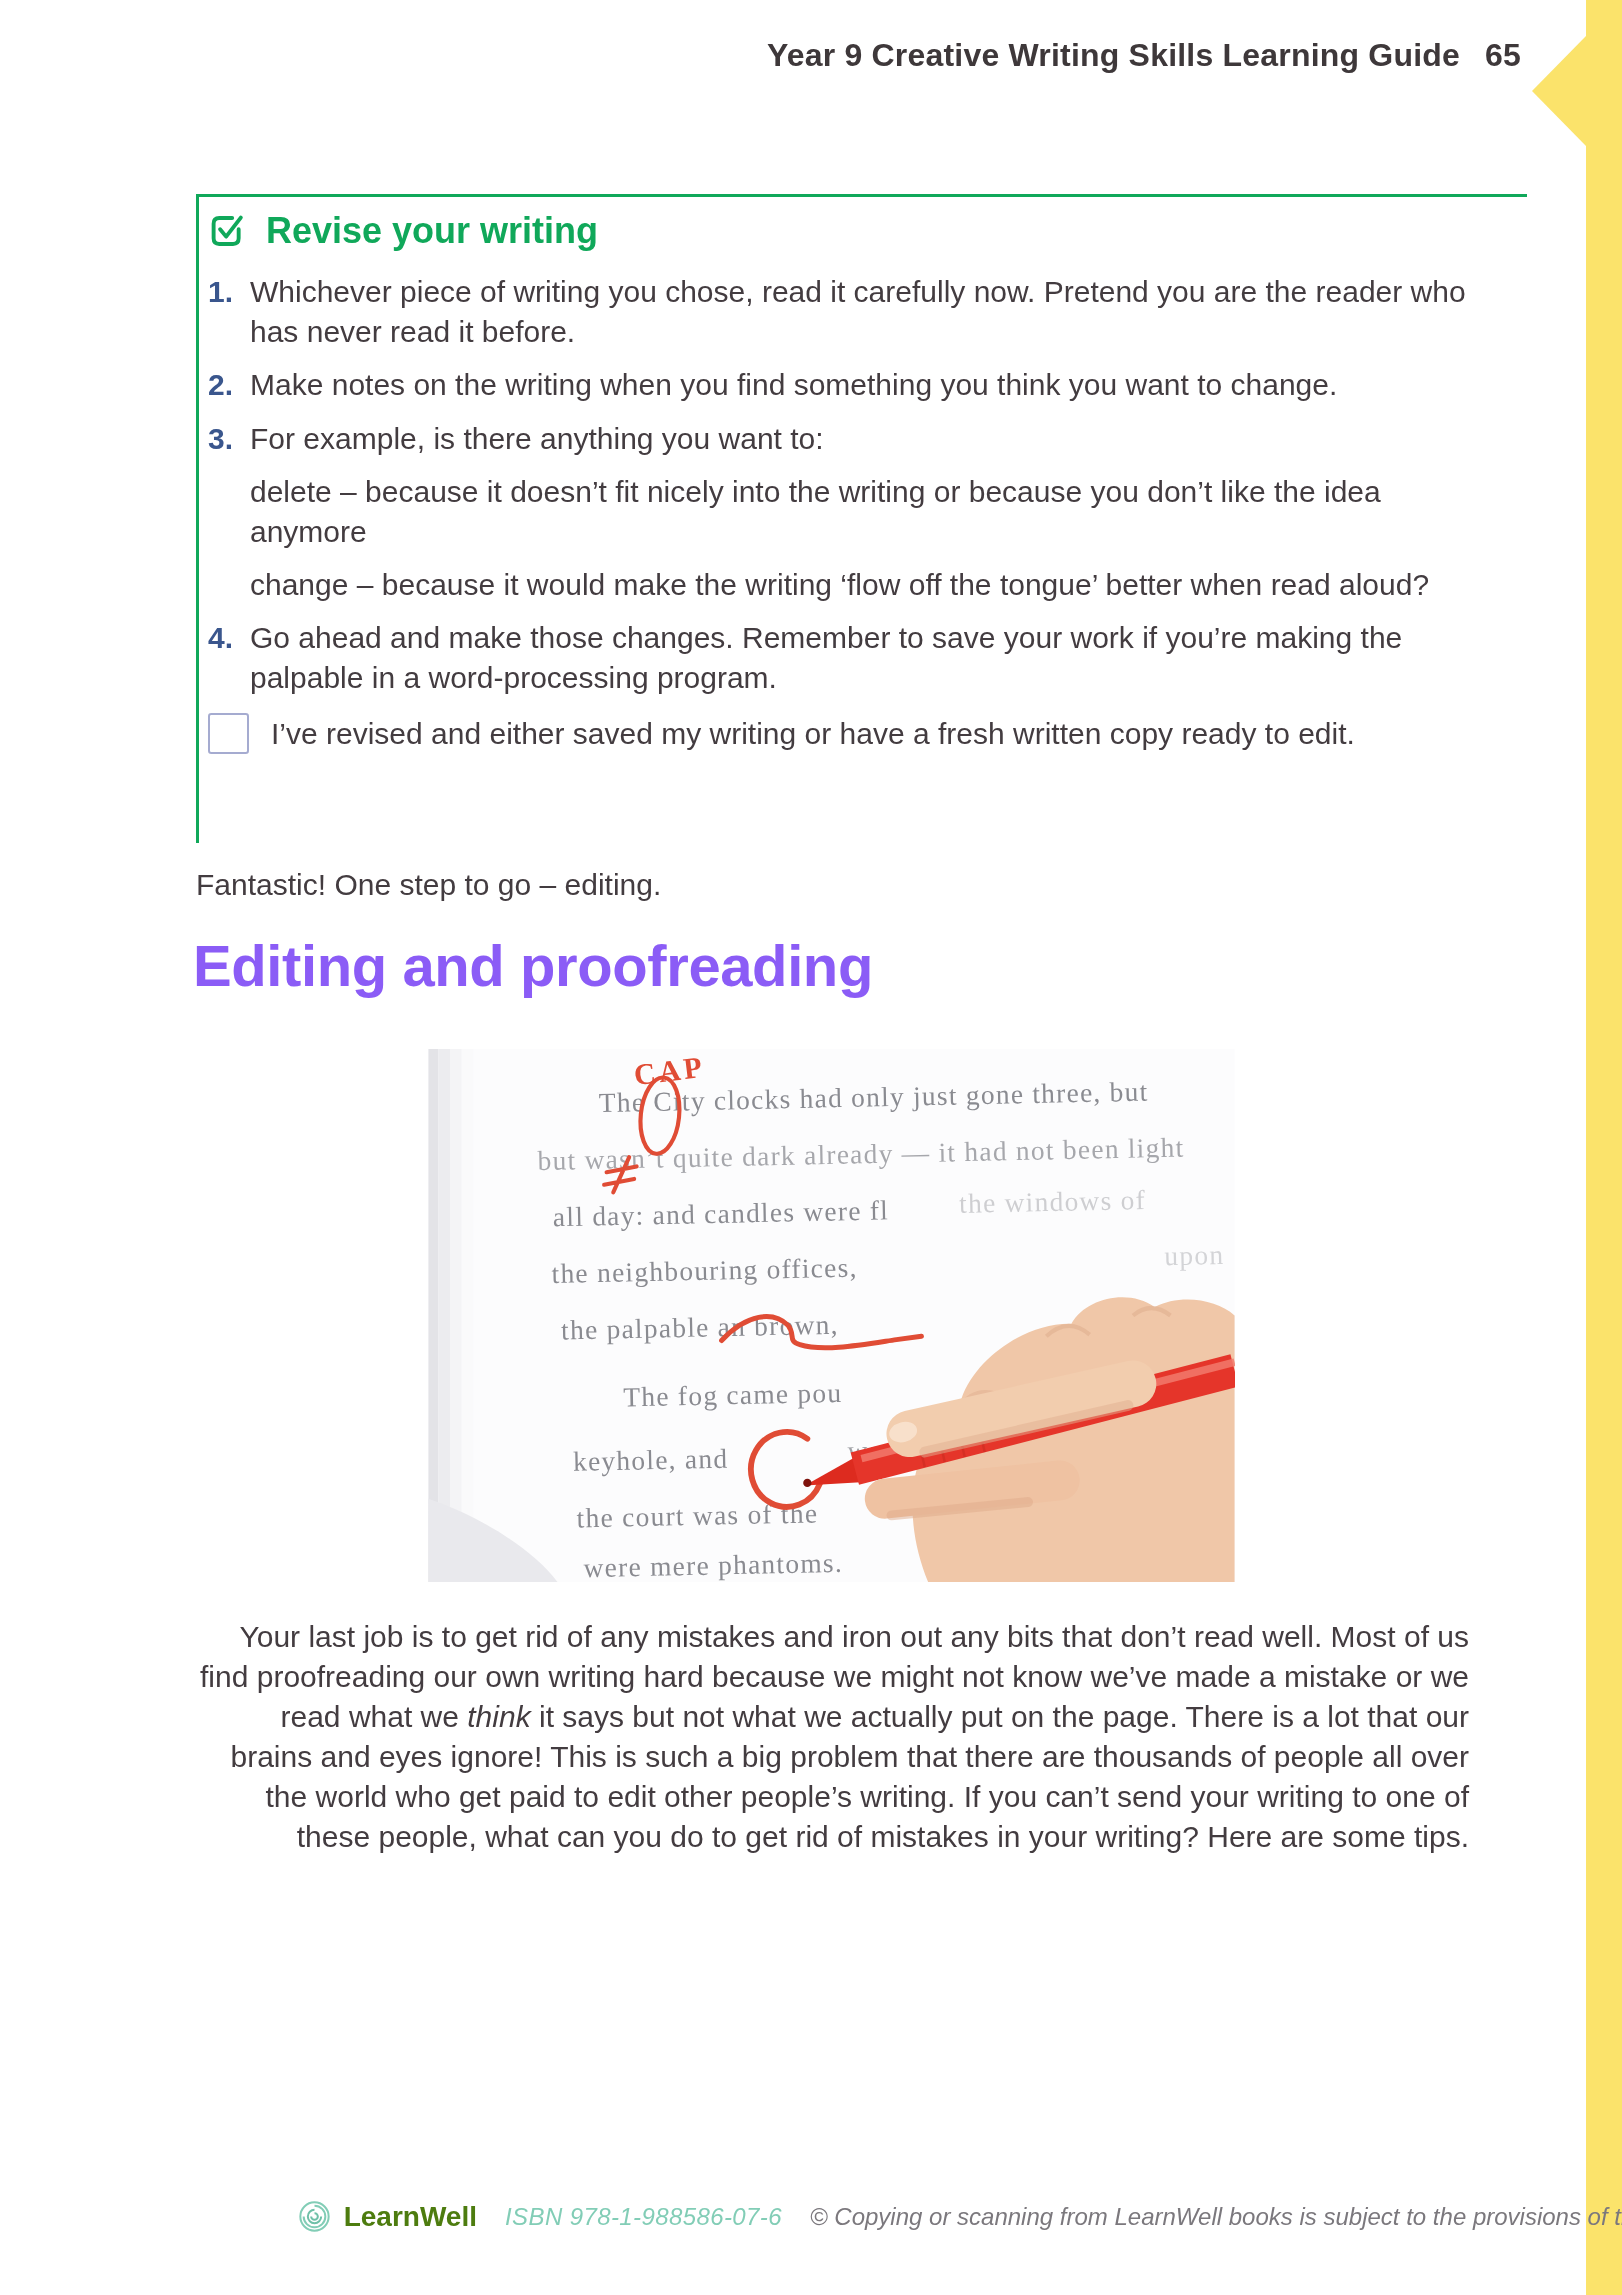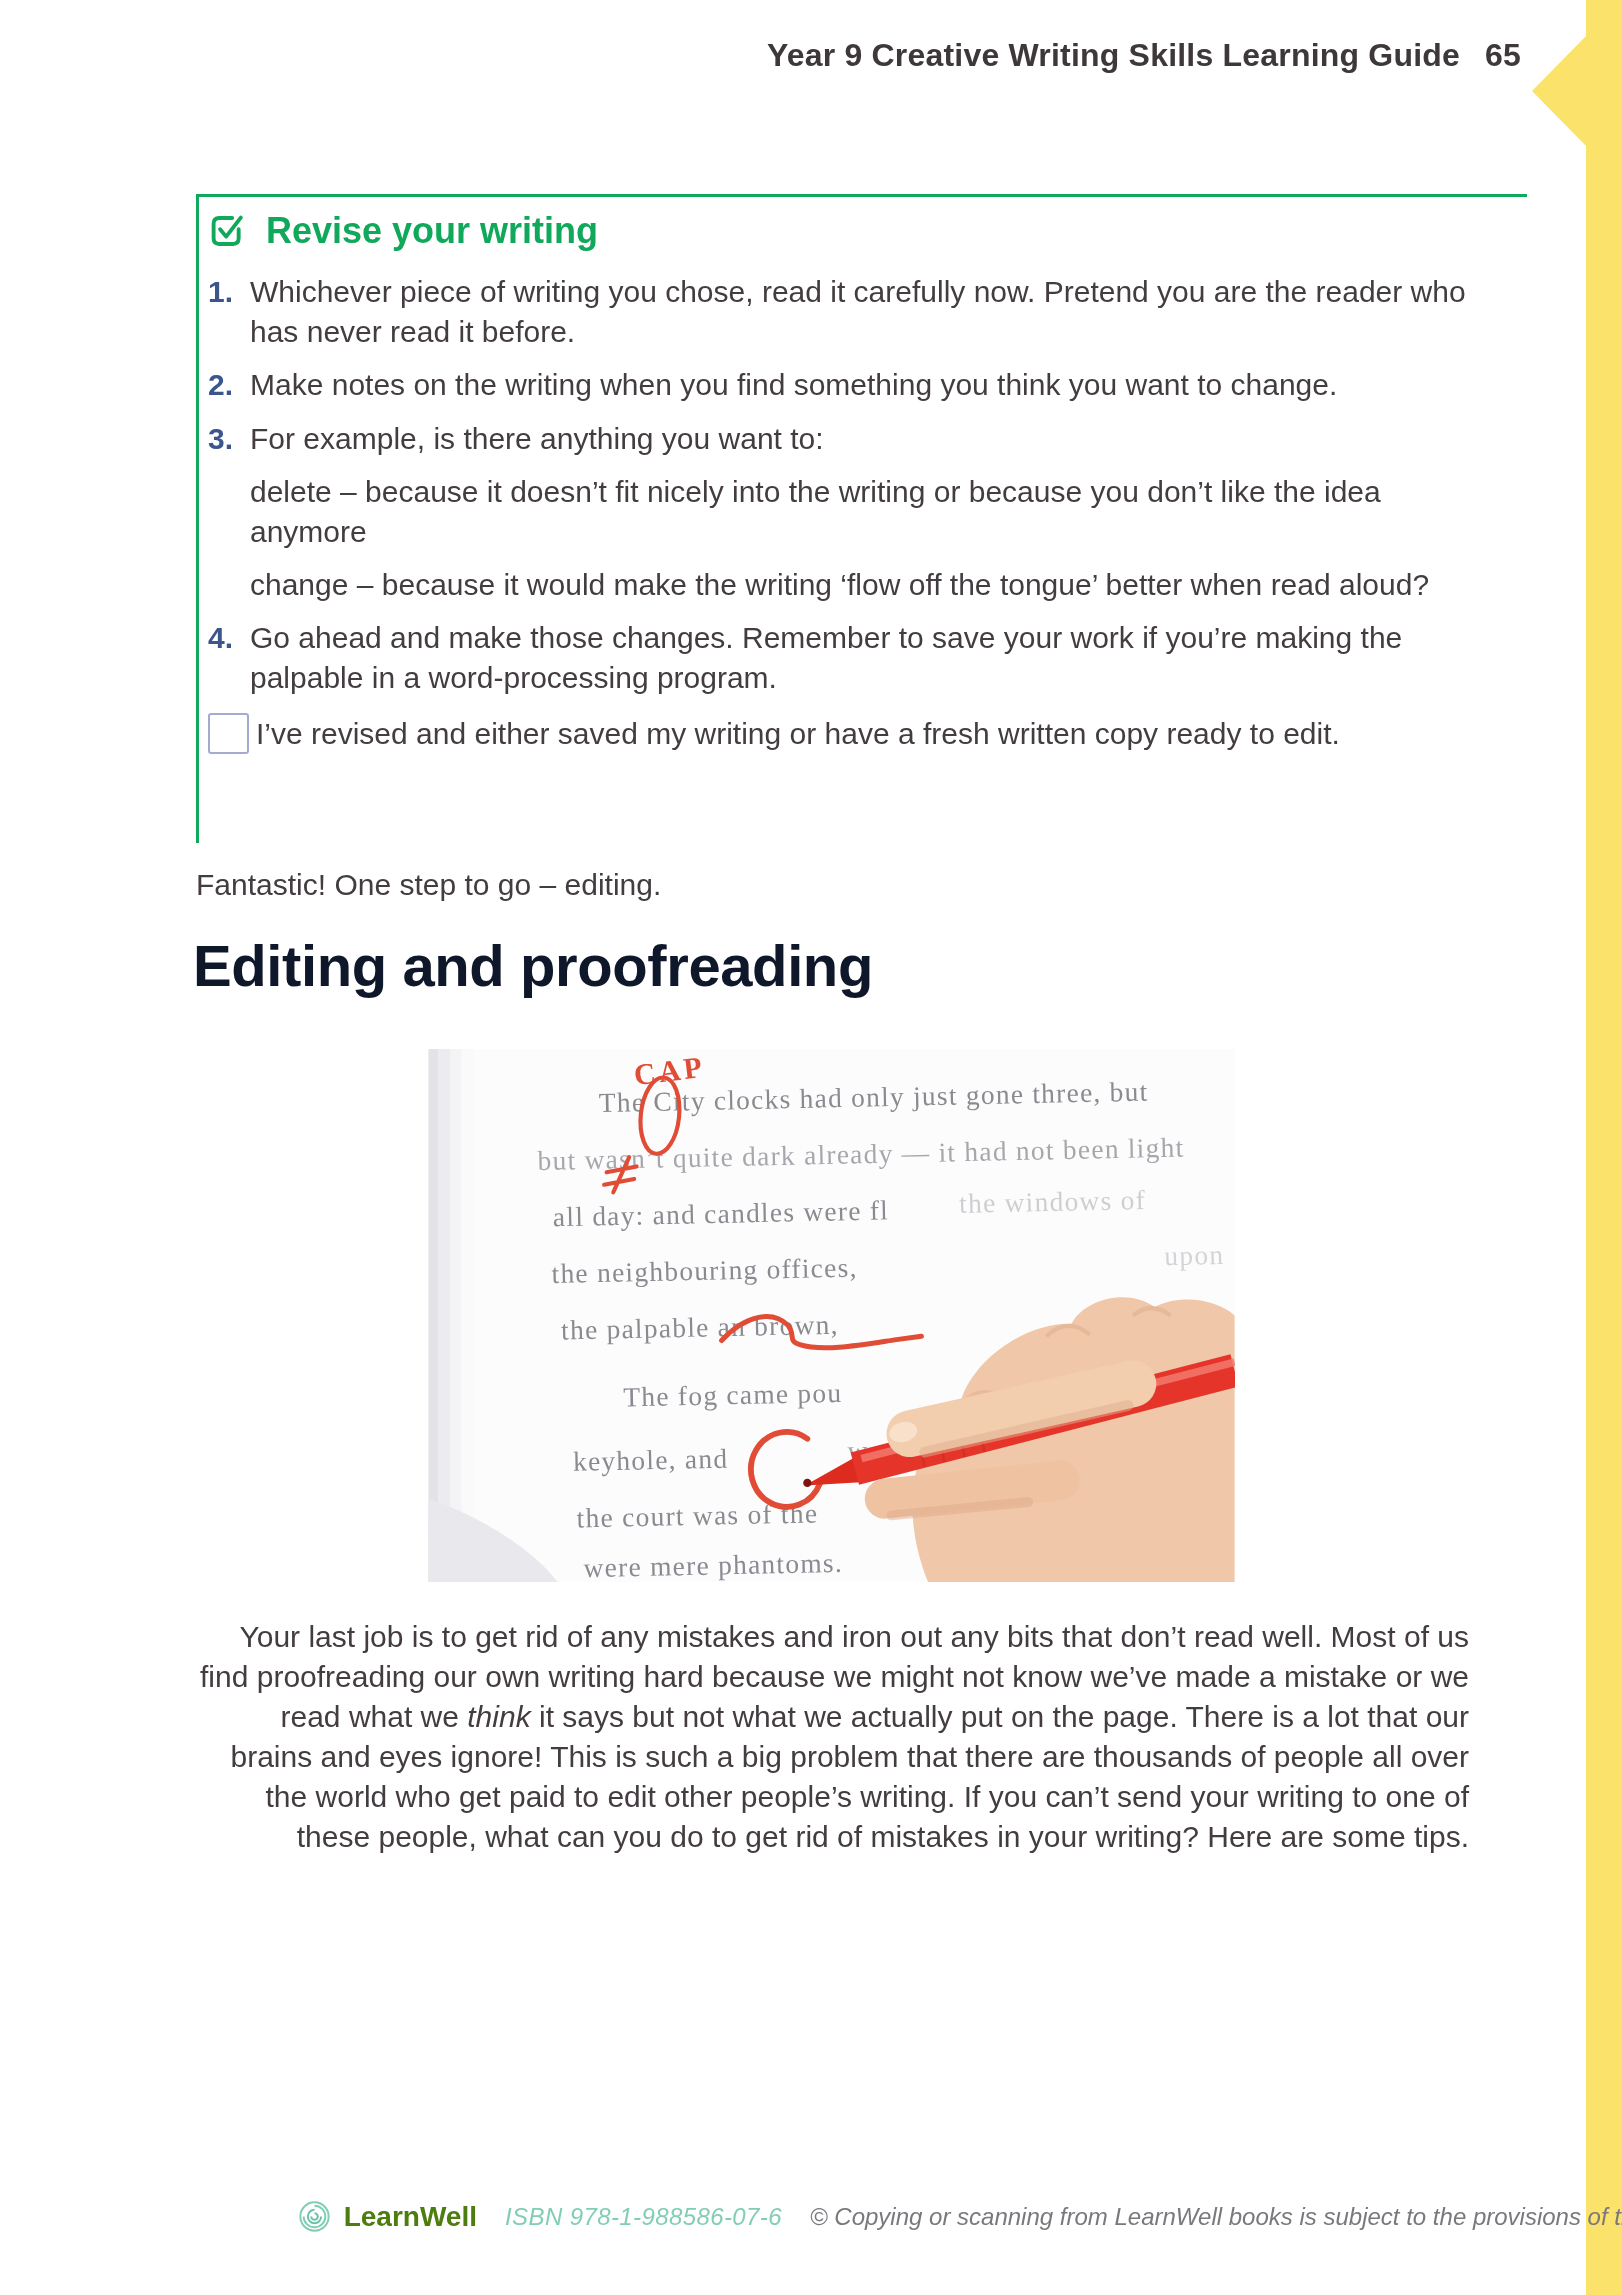--- a/index.html
+++ b/index.html
@@ -16,27 +16,27 @@
   
   .box-top{position:absolute;left:196px;top:194px;width:1331px;height:3.3px;background:#10A85A;}
   .box-left{position:absolute;left:196px;top:194px;width:3.3px;height:649px;background:#10A85A;}
   .box-content{position:absolute;left:208px;top:210px;width:1292px;}
   .box-heading{display:flex;align-items:center;gap:20px;margin-bottom:20px;}
   .box-heading .title{font-size:36px;font-weight:700;color:#10A85A;}
   .item{display:flex;margin-bottom:13.3px;font-size:30px;line-height:40px;}
   .item .num{flex:0 0 42px;font-weight:700;color:#3A568D;}
   .item .itext{width:1217px;}
   .subitem{margin:13.3px 0 13.3px 42px;width:1217px;font-size:30px;line-height:40px;}
-  .cb-row{display:flex;align-items:center;gap:7px;margin-top:15px;}
+  .cb-row{display:flex;align-items:center;gap:22px;margin-top:15px;}
   .cb{width:37px;height:37px;background:#ffffff;border:2.5px solid #A5ABD0;border-radius:3.3px;flex:0 0 auto;}
   .cb-label{font-size:30px;line-height:40px;}
   
   .fantastic{position:absolute;left:196px;top:865px;font-size:30px;line-height:40px;}
   .section-heading{position:absolute;left:193px;top:934px;font-size:58px;font-weight:700;
-      color:#0f172a;letter-spacing:-0.4px;line-height:1.1;}
+      color:#8b5cf6;letter-spacing:-0.4px;line-height:1.1;}
   
   .photo{position:absolute;left:428px;top:1049px;width:807px;height:533px;overflow:hidden;}
   
   .paragraph{position:absolute;left:196px;top:1617px;width:1273px;font-size:30px;line-height:40px;text-align:right;}
   .paragraph .it{font-style:italic;}
   
   .footer{position:absolute;left:297px;top:2199px;display:flex;align-items:center;white-space:nowrap;}
   .brand{font-size:28px;font-weight:700;color:#4d7c0f;margin-left:11.7px;}
   .isbn{font-size:24px;font-style:italic;color:#82CDB6;margin-left:28px;letter-spacing:0.4px;}
   .copyright{font-size:24px;font-style:italic;color:#7B787D;margin-left:28px;}

